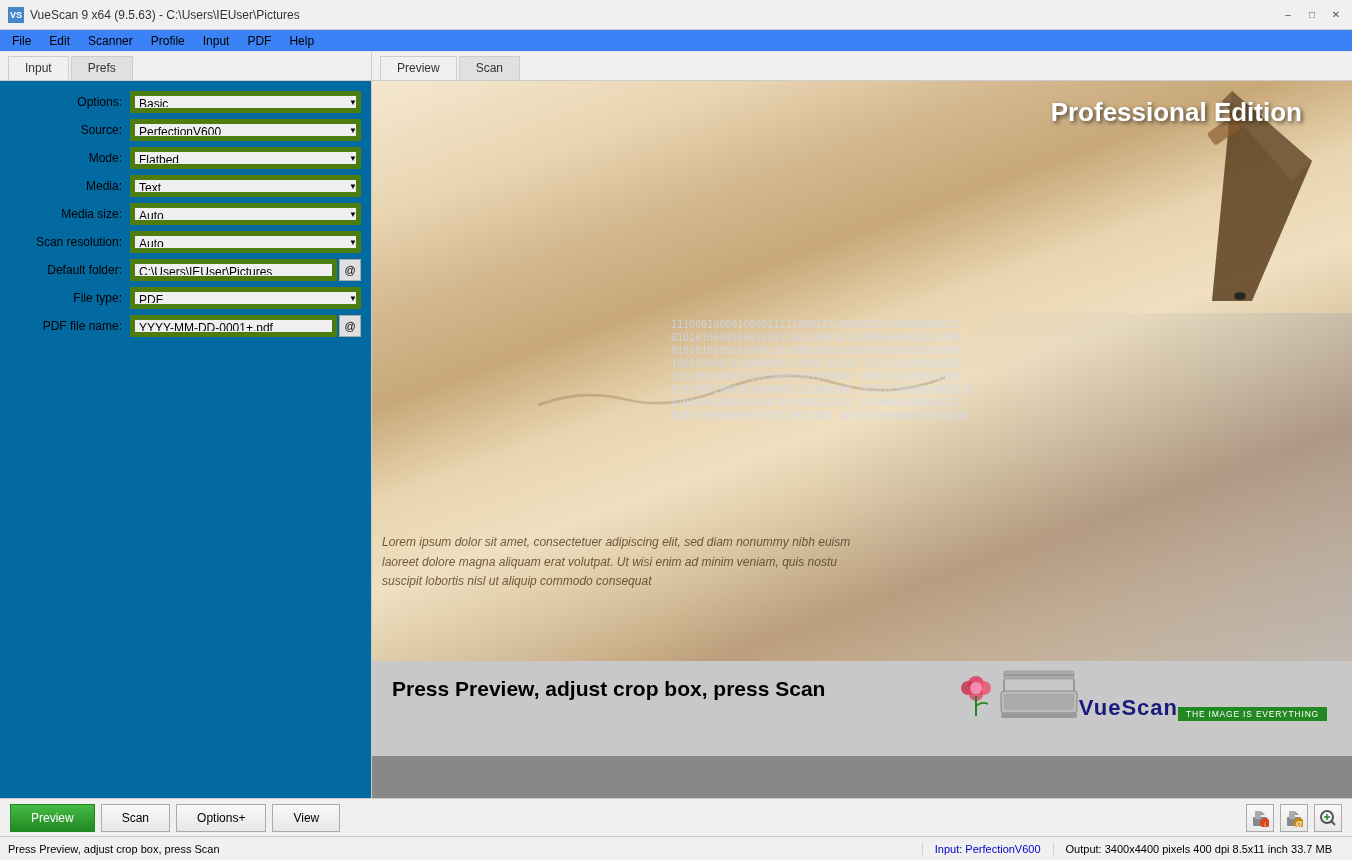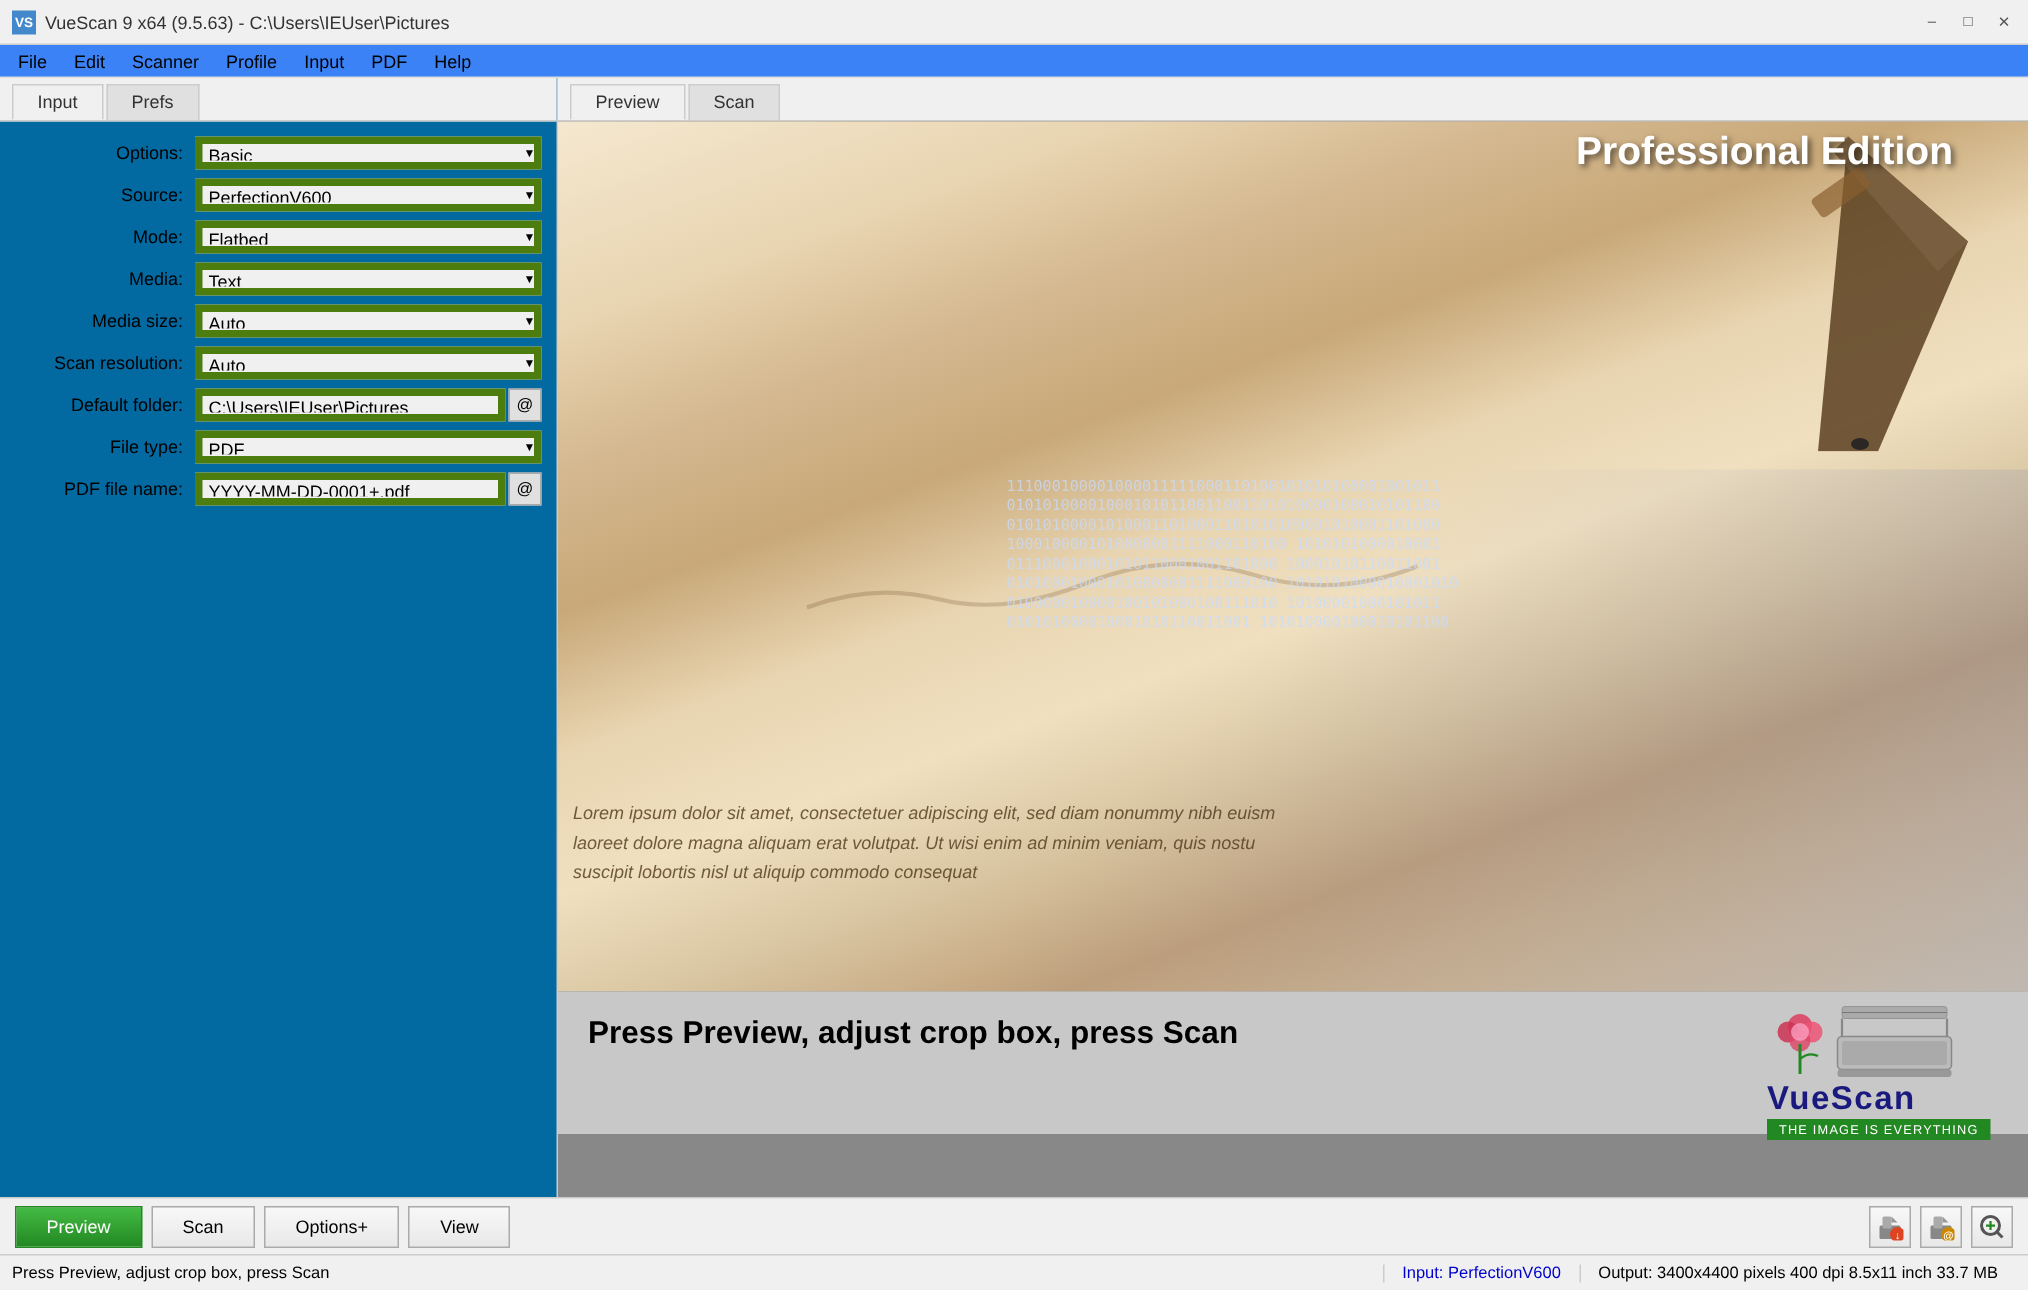--- a/index.html
+++ b/index.html
@@ -466,21 +466,21 @@
 
           <div style="position:absolute;top:0;right:20px;width:180px;height:220px;overflow:hidden;">
             <svg width="180" height="220" viewBox="0 0 180 220">
               <polygon points="80,10 160,80 100,220 60,220" fill="#5a4020" opacity="0.85"></polygon>
               <polygon points="80,10 160,80 140,100 70,20" fill="#7a6040" opacity="0.9"></polygon>
               <ellipse cx="88" cy="215" rx="6" ry="4" fill="#222" opacity="0.9"></ellipse>
               <rect x="55" y="40" width="40" height="15" rx="3" fill="#8a6030" opacity="0.7" transform="rotate(-35 75 47)"></rect>
             </svg>
           </div>
 
-          <div style="position:absolute;top:4px;right:50px;font-size:26px;font-weight:bold;color:white;text-shadow:2px 2px 4px rgba(0,0,0,0.6);">Professional Edition</div>
+          <div style="position:absolute;top:16px;right:50px;font-size:26px;font-weight:bold;color:white;text-shadow:2px 2px 4px rgba(0,0,0,0.6);">Professional Edition</div>
 
           <div style="position:absolute;bottom:70px;left:10px;right:50px;font-size:12px;color:rgba(70,45,15,0.75);font-style:italic;line-height:1.6;">
             Lorem ipsum dolor sit amet, consectetuer adipiscing elit, sed diam nonummy nibh euism<br>
             laoreet dolore magna aliquam erat volutpat. Ut wisi enim ad minim veniam, quis nostu<br>
             suscipit lobortis nisl ut aliquip commodo consequat
           </div>
 
           <div class="binary-overlay">
             <span class="binary-line">111000100001000011111000110100101010100001001011</span>
             <span class="binary-line">010101000010001010110011001101010000100010101100</span>
@@ -490,21 +490,21 @@
             <span class="binary-line">010100010001010000001111000100 1010101000010001010</span>
             <span class="binary-line">010000010000100101000100111010 10100001000101011</span>
             <span class="binary-line">010101000010001010110011001 101010000100010101100</span>
           </div>
         </div>
       </div>
 
       <div style="position:relative;background:#c8c8c8;padding:16px 20px 10px 20px;min-height:95px;">
         <div style="font-size:21px;font-weight:bold;color:#000;">Press Preview, adjust crop box, press Scan</div>
 
-        <div style="position:absolute;right:25px;top:5px;display:flex;flex-direction:column;align-items:flex-start;">
+        <div style="position:absolute;right:25px;top:5px;display:flex;flex-direction:row;align-items:flex-end;">
 
           <div style="display:flex;align-items:flex-end;gap:0;">
 
             <div style="width:45px;height:55px;position:relative;">
               <svg width="45" height="55" viewBox="0 0 45 55">
                 <circle cx="22" cy="18" r="8" fill="#dd4466" opacity="0.9"></circle>
                 <circle cx="14" cy="22" r="7" fill="#cc3355" opacity="0.85"></circle>
                 <circle cx="30" cy="22" r="7" fill="#ee5577" opacity="0.85"></circle>
                 <circle cx="22" cy="28" r="7" fill="#dd4466" opacity="0.8"></circle>
                 <circle cx="22" cy="22" r="6" fill="#ffaacc" opacity="0.7"></circle>

